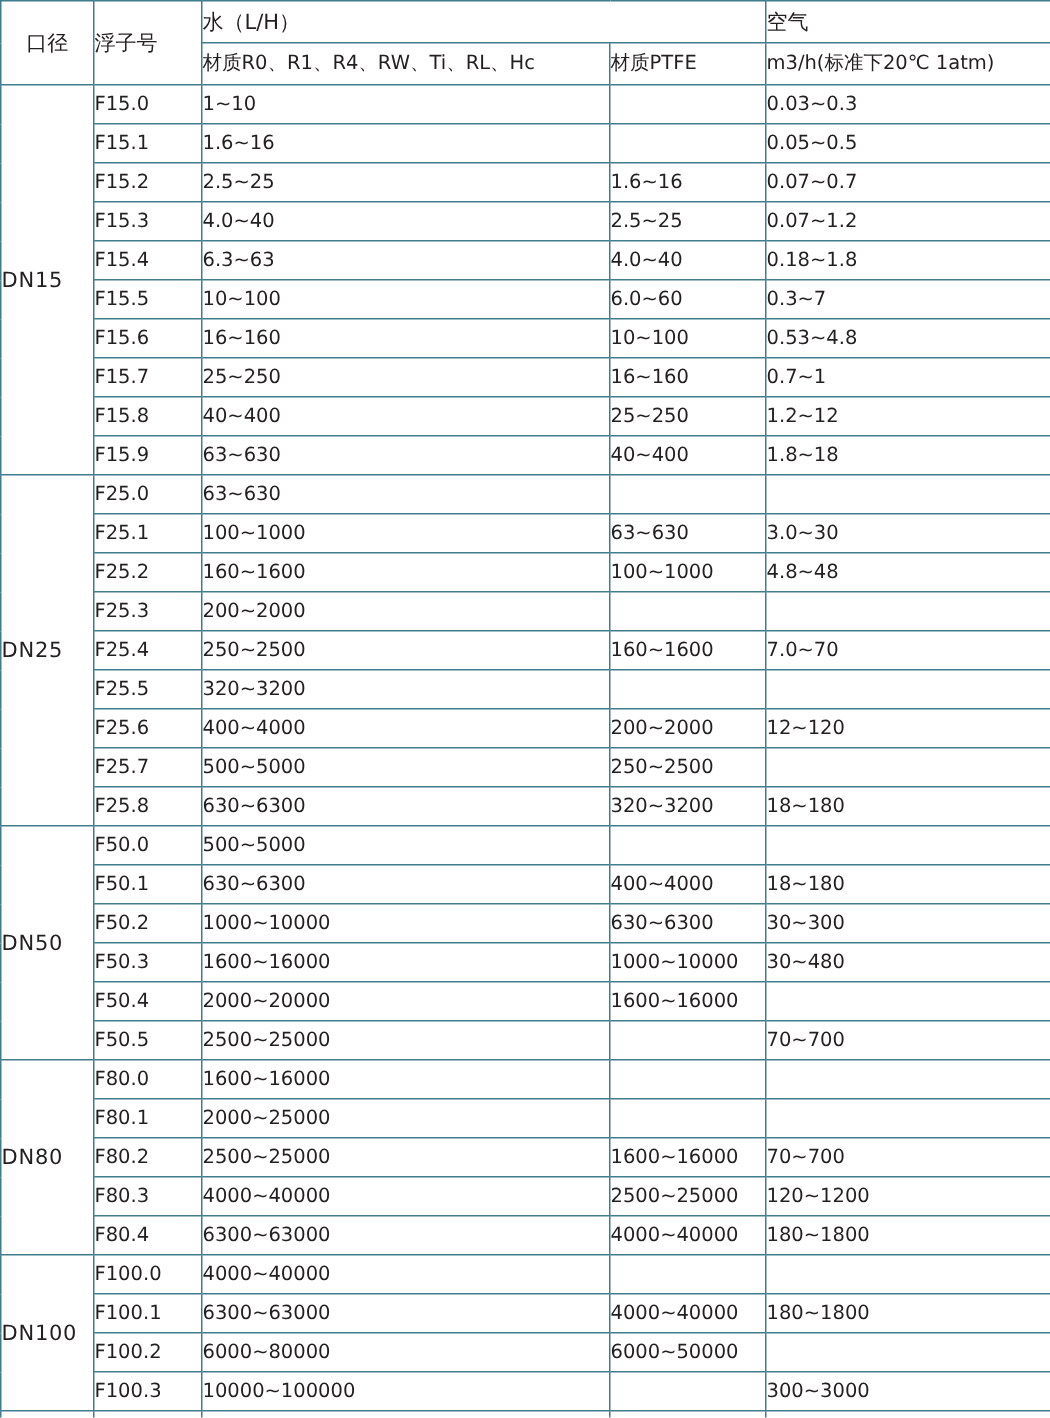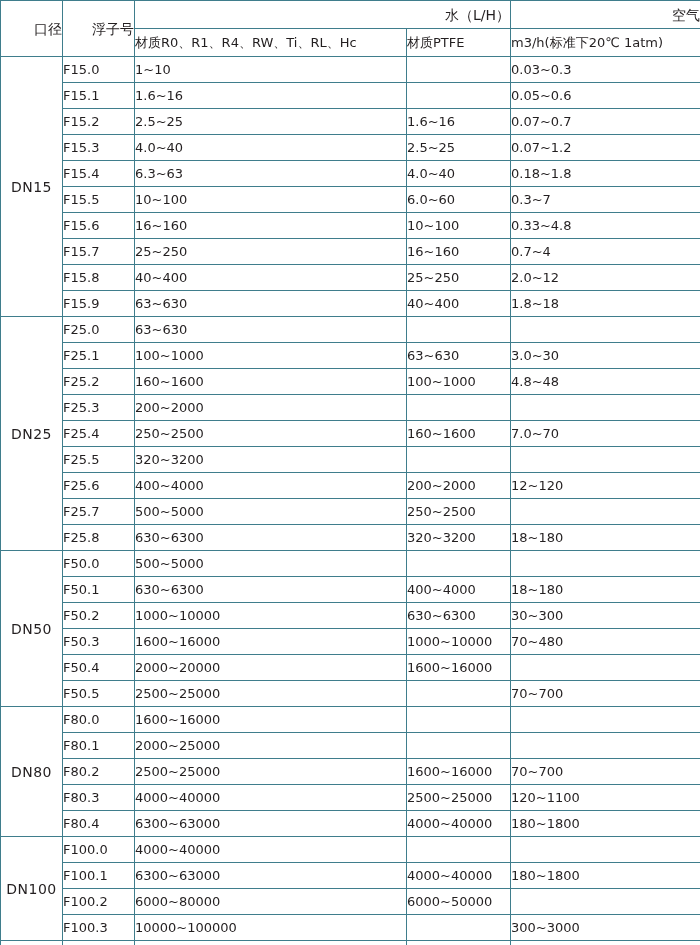--- a/index.html
+++ b/index.html
@@ -45,27 +45,25 @@
     white-space: nowrap;
     overflow: hidden;
   }
   .ctr {
     text-align: center;
   }
   .lft {
     text-align: left;
   }
   .grp {
-    text-align: center;
     font-size: 14px;
     letter-spacing: 0.5px;
   }
   .hdr-label {
     font-size: 14px;
-    text-align: right;
   }
   .hdr-label-sm {
     font-size: 13px;
   }
   .row-data td {
     height: 25px;
   }
 </style>
 </head>
 <body>
@@ -95,21 +93,21 @@
         <td class="cell-pad grp" rowspan="10">DN15</td>
         <td class="cell-pad lft">F15.0</td>
         <td class="cell-pad lft">1~10</td>
         <td class="cell-pad lft"></td>
         <td class="cell-pad lft">0.03~0.3</td>
       </tr>
       <tr class="row-data">
         <td class="cell-pad lft">F15.1</td>
         <td class="cell-pad lft">1.6~16</td>
         <td class="cell-pad lft"></td>
-        <td class="cell-pad lft">0.05~0.6</td>
+        <td class="cell-pad lft">0.05~0.5</td>
       </tr>
       <tr class="row-data">
         <td class="cell-pad lft">F15.2</td>
         <td class="cell-pad lft">2.5~25</td>
         <td class="cell-pad lft">1.6~16</td>
         <td class="cell-pad lft">0.07~0.7</td>
       </tr>
       <tr class="row-data">
         <td class="cell-pad lft">F15.3</td>
         <td class="cell-pad lft">4.0~40</td>
@@ -125,33 +123,33 @@
       <tr class="row-data">
         <td class="cell-pad lft">F15.5</td>
         <td class="cell-pad lft">10~100</td>
         <td class="cell-pad lft">6.0~60</td>
         <td class="cell-pad lft">0.3~7</td>
       </tr>
       <tr class="row-data">
         <td class="cell-pad lft">F15.6</td>
         <td class="cell-pad lft">16~160</td>
         <td class="cell-pad lft">10~100</td>
-        <td class="cell-pad lft">0.33~4.8</td>
+        <td class="cell-pad lft">0.53~4.8</td>
       </tr>
       <tr class="row-data">
         <td class="cell-pad lft">F15.7</td>
         <td class="cell-pad lft">25~250</td>
         <td class="cell-pad lft">16~160</td>
-        <td class="cell-pad lft">0.7~4</td>
+        <td class="cell-pad lft">0.7~1</td>
       </tr>
       <tr class="row-data">
         <td class="cell-pad lft">F15.8</td>
         <td class="cell-pad lft">40~400</td>
         <td class="cell-pad lft">25~250</td>
-        <td class="cell-pad lft">2.0~12</td>
+        <td class="cell-pad lft">1.2~12</td>
       </tr>
       <tr class="row-data">
         <td class="cell-pad lft">F15.9</td>
         <td class="cell-pad lft">63~630</td>
         <td class="cell-pad lft">40~400</td>
         <td class="cell-pad lft">1.8~18</td>
       </tr>
       <tr class="row-data">
         <td class="cell-pad grp" rowspan="9">DN25</td>
         <td class="cell-pad lft">F25.0</td>
@@ -223,21 +221,21 @@
       <tr class="row-data">
         <td class="cell-pad lft">F50.2</td>
         <td class="cell-pad lft">1000~10000</td>
         <td class="cell-pad lft">630~6300</td>
         <td class="cell-pad lft">30~300</td>
       </tr>
       <tr class="row-data">
         <td class="cell-pad lft">F50.3</td>
         <td class="cell-pad lft">1600~16000</td>
         <td class="cell-pad lft">1000~10000</td>
-        <td class="cell-pad lft">70~480</td>
+        <td class="cell-pad lft">30~480</td>
       </tr>
       <tr class="row-data">
         <td class="cell-pad lft">F50.4</td>
         <td class="cell-pad lft">2000~20000</td>
         <td class="cell-pad lft">1600~16000</td>
         <td class="cell-pad lft"></td>
       </tr>
       <tr class="row-data">
         <td class="cell-pad lft">F50.5</td>
         <td class="cell-pad lft">2500~25000</td>
@@ -260,21 +258,21 @@
       <tr class="row-data">
         <td class="cell-pad lft">F80.2</td>
         <td class="cell-pad lft">2500~25000</td>
         <td class="cell-pad lft">1600~16000</td>
         <td class="cell-pad lft">70~700</td>
       </tr>
       <tr class="row-data">
         <td class="cell-pad lft">F80.3</td>
         <td class="cell-pad lft">4000~40000</td>
         <td class="cell-pad lft">2500~25000</td>
-        <td class="cell-pad lft">120~1100</td>
+        <td class="cell-pad lft">120~1200</td>
       </tr>
       <tr class="row-data">
         <td class="cell-pad lft">F80.4</td>
         <td class="cell-pad lft">6300~63000</td>
         <td class="cell-pad lft">4000~40000</td>
         <td class="cell-pad lft">180~1800</td>
       </tr>
       <tr class="row-data">
         <td class="cell-pad grp" rowspan="4">DN100</td>
         <td class="cell-pad lft">F100.0</td>

